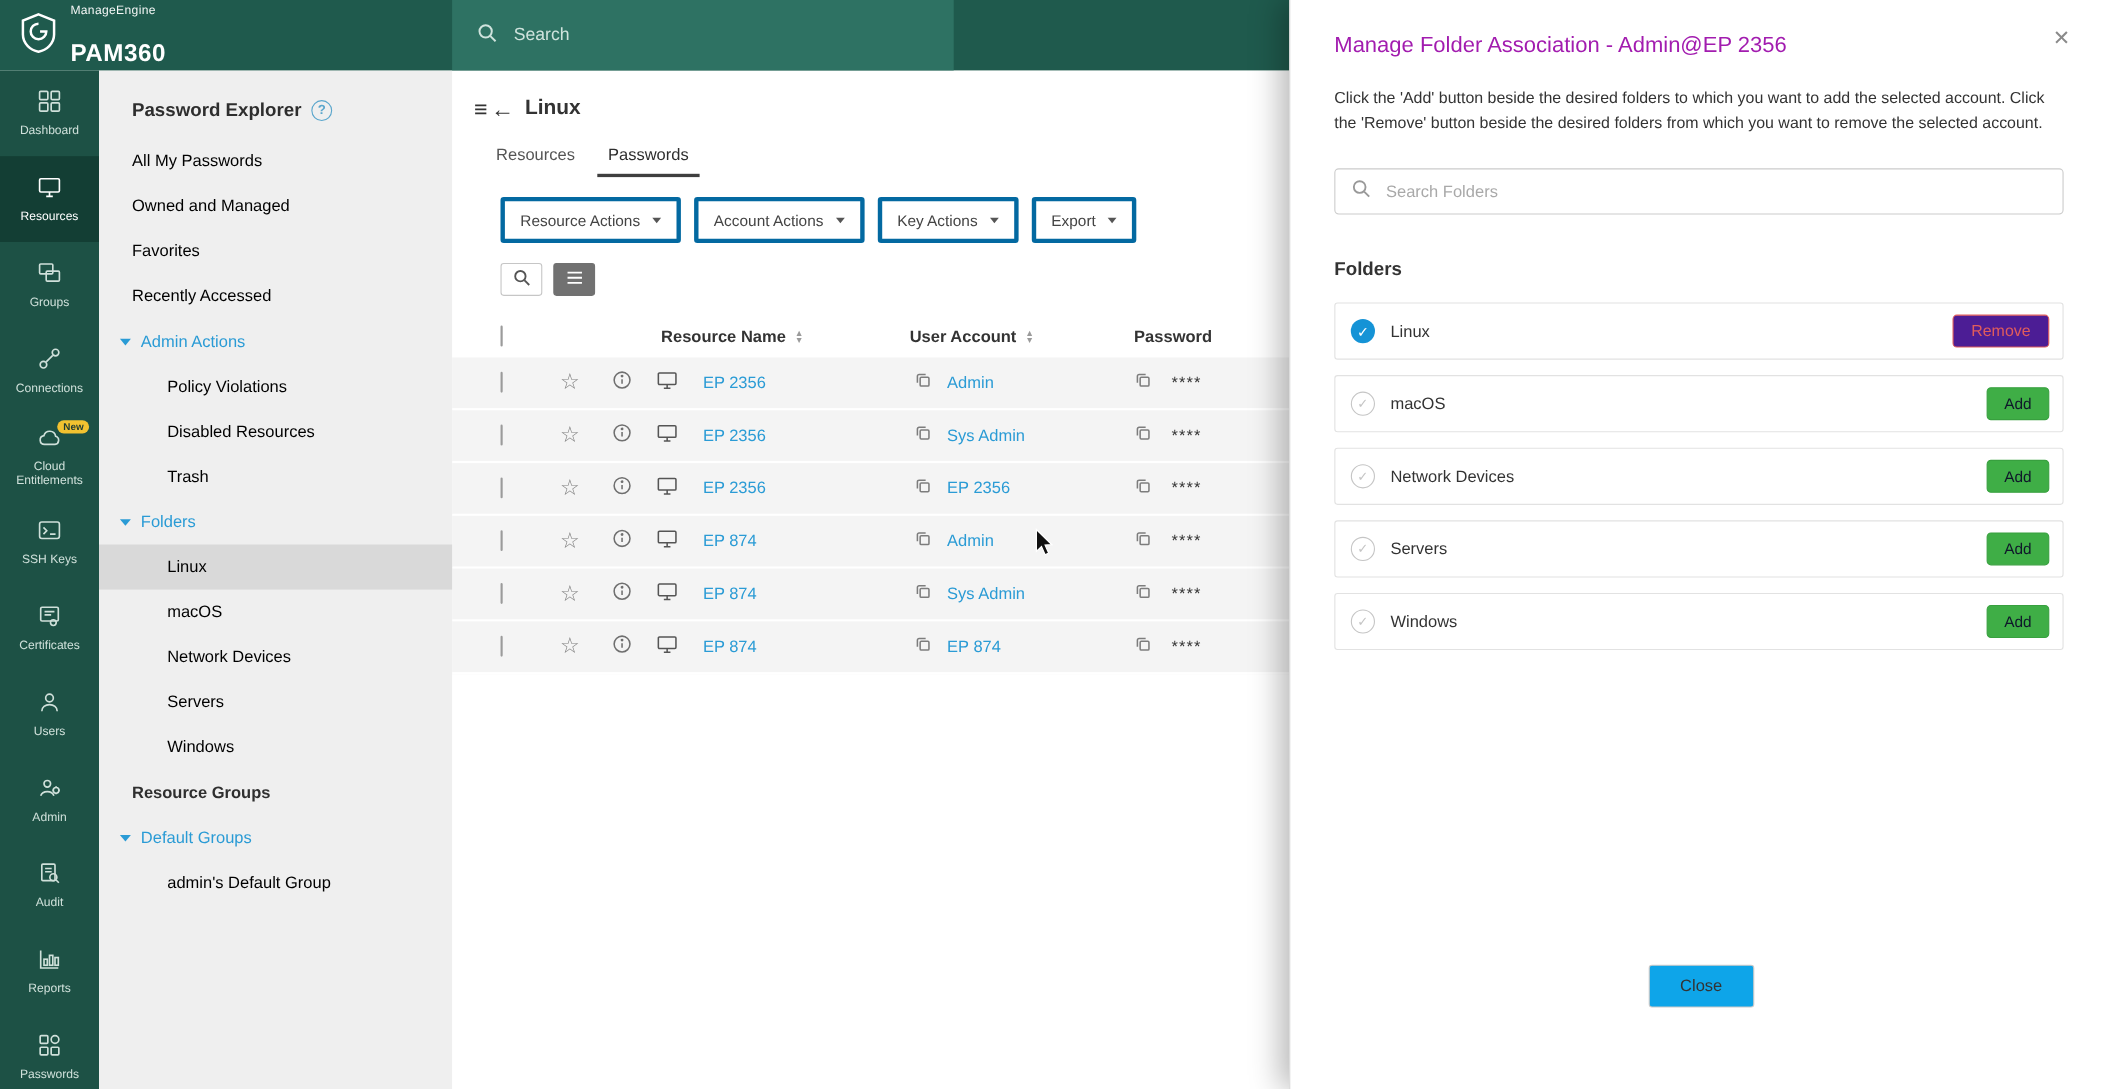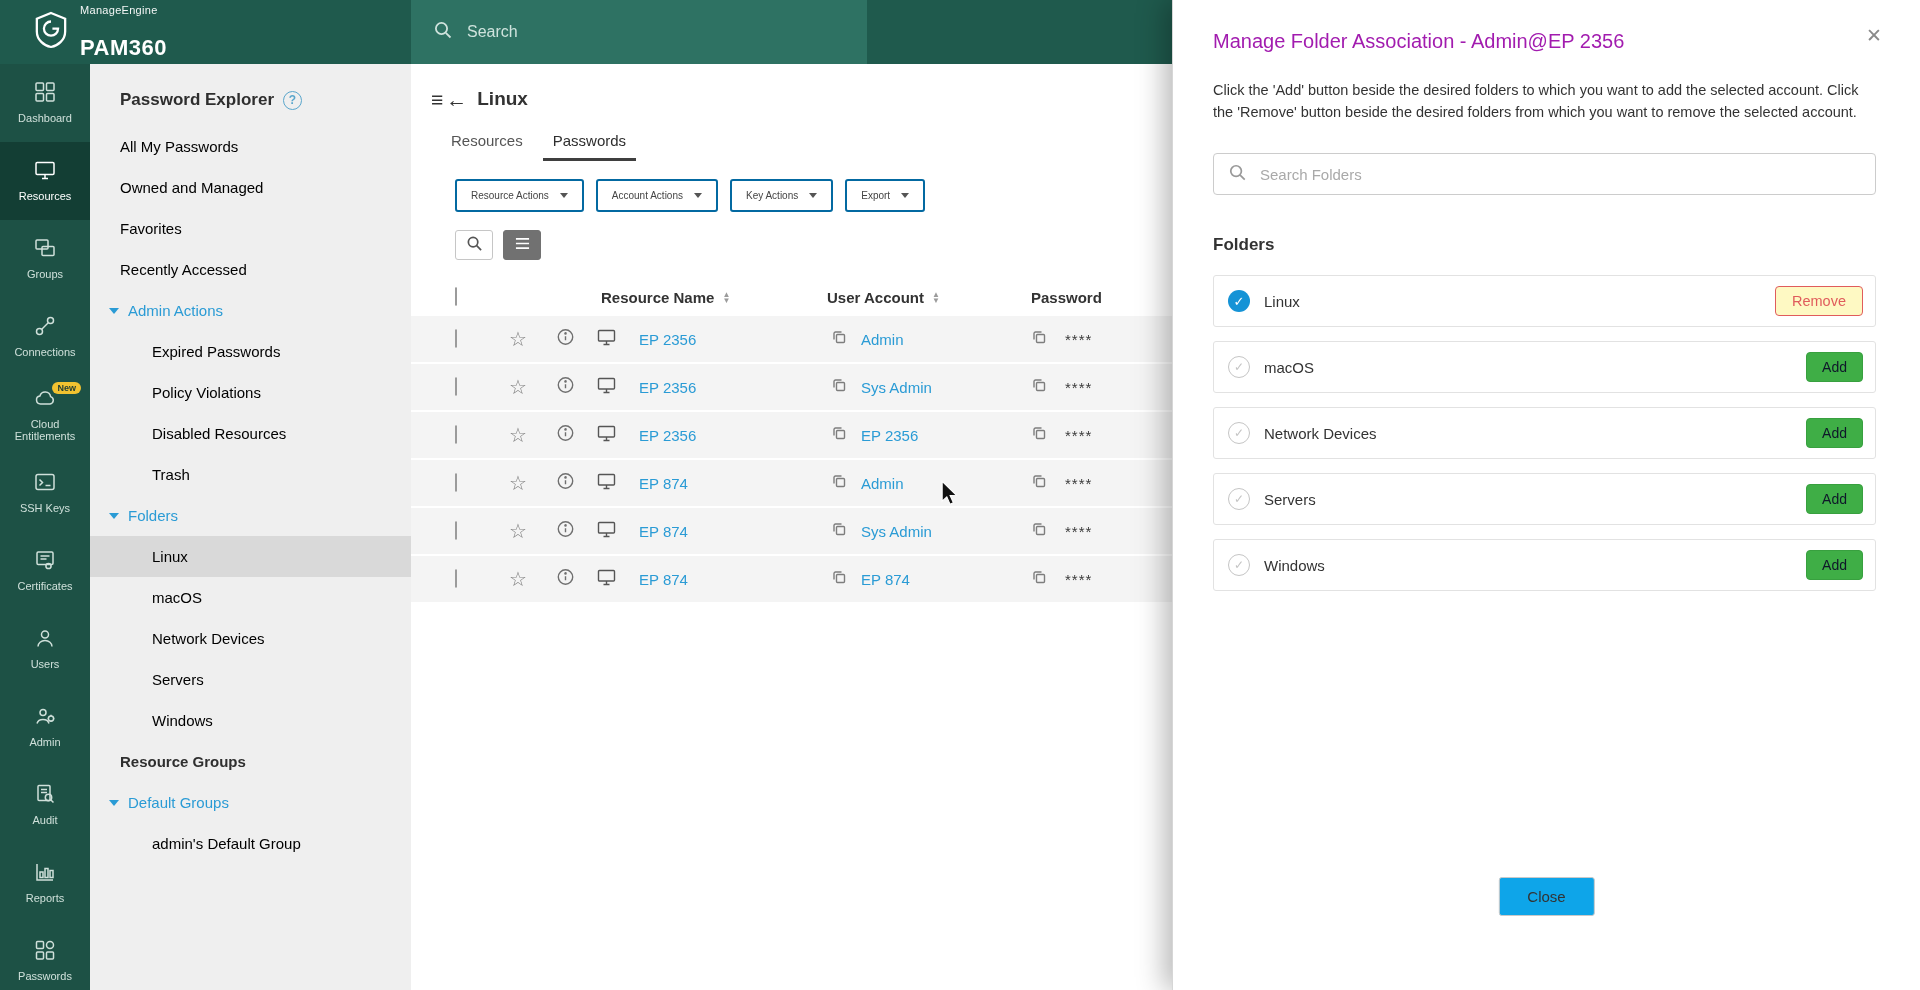--- a/index.html
+++ b/index.html
@@ -3,21 +3,21 @@
 <meta charset="utf-8">
 <style>
   * { margin:0; padding:0; box-sizing:border-box; }
   html,body { width:1920px; height:990px; overflow:hidden; background:#fff;
     font-family:"Liberation Sans", sans-serif; }
   body { position:relative; }
 
   
   .topbar { position:absolute; top:0; left:0; width:1920px; height:64px;
     background:#1f5a4d; z-index:5; display:flex; align-items:center; }
-  .brand { width:326px; display:flex; align-items:center; gap:12px; padding-left:34px; }
+  .brand { width:326px; display:flex; align-items:center; gap:12px; padding-left:18px; }
   .brand-text { color:#fff; line-height:1.1; }
   .brand-line1 { font-size:11px; letter-spacing:.3px; opacity:.95; }
   .brand-line2 { font-size:22px; font-weight:700; letter-spacing:.5px;margin-top:20px; }
   .top-search { position:absolute; left:411px; top:0; width:456px; height:64px;
     background:#2e7263; display:flex; align-items:center; gap:14px; padding:0 22px; }
   .top-search input { flex:1; background:transparent; border:none; outline:none;
     color:#eaf4f1; font-size:16px; }
   .top-search input::placeholder { color:#cfe3dd; }
 
   
@@ -54,22 +54,22 @@
   .main { position:absolute; top:64px; left:411px; right:0; bottom:0; background:#fff; }
   .main-header { padding:24px 0 0 20px; display:flex; align-items:center; gap:10px; }
   .collapse-glyphs { font-size:21px; color:#333; display:flex; align-items:center; gap:3px;
     cursor:pointer; line-height:1; }
   .page-title { font-size:19px; font-weight:700; color:#333; }
   .tabs { display:flex; gap:10px; padding-left:30px; margin-top:14px; }
   .tab { padding:8px 10px 9px 10px; font-size:15px; color:#555; cursor:pointer;
     border-bottom:3px solid transparent; }
   .tab.active { color:#2e2e2e; border-bottom-color:#3f3f3f; }
   .action-row { margin:18px 0 0 44px; display:flex; gap:12px; }
-  .btn-action { border:2px solid #0369a1; background:#fff; border-radius:3px;
-    padding:9px 14px; font-size:10px; color:#444; display:flex; align-items:center;
+  .btn-action { border:4px solid #0369a1; background:#fff; border-radius:3px;
+    padding:9px 14px; font-size:14px; color:#444; display:flex; align-items:center;
     gap:11px; cursor:pointer; }
   .caret { width:0; height:0; border-left:4.5px solid transparent;
     border-right:4.5px solid transparent; border-top:5px solid #555; }
   .mini-row { margin:18px 0 0 44px; display:flex; gap:10px; }
   .btn-mini { width:38px; height:30px; border:1px solid #c6c6c6; background:#fff;
     border-radius:3px; display:flex; align-items:center; justify-content:center; cursor:pointer; }
   .btn-mini.dark { background:#717171; border-color:#717171; }
 
   
   .ptable { margin-top:18px; width:920px; }
@@ -101,21 +101,21 @@
   .search-box input::placeholder { color:#a9a9a9; }
   .folders-title { margin-top:40px; font-size:17px; font-weight:700; color:#333; }
   .folder-row { margin-top:14px; height:52px; border:1px solid #e2e2e2; border-radius:3px;
     display:flex; align-items:center; padding:0 12px 0 14px; background:#fff; }
   .folder-row.first { margin-top:20px; }
   .assoc-circle { width:22px; height:22px; border-radius:50%; display:flex;
     align-items:center; justify-content:center; flex:0 0 22px; }
   .assoc-circle.on { background:#1593d6; color:#fff; font-size:13px; }
   .assoc-circle.off { border:1.5px solid #c5c5c5; color:#c5c5c5; font-size:12px; }
   .folder-name { margin-left:14px; font-size:15px; color:#333; }
-  .btn-remove { margin-left:auto; border:1px solid #e05c5c; color:#e05c5c; background:#fef9c3;
+  .btn-remove { margin-left:auto; border:1px solid #e05c5c; color:#e05c5c; background:#4c1d95;
     border-radius:4px; padding:6px 16px; font-size:14.5px; cursor:pointer; }
   .btn-add { margin-left:auto; background:#3fae46; border:1px solid #38a03f; color:#0f172a;
     border-radius:4px; padding:6px 15px; font-size:14px; cursor:pointer; }
   .btn-close { position:absolute; bottom:74px; left:50%; transform:translateX(-50%);
     background:#0ea5e9; border:1px solid #c9c9c9; border-radius:3px; padding:10px 28px;
     font-size:15px; color:#333; cursor:pointer; }
 
   .cursor-arrow { position:absolute; left:940px; top:480px; z-index:40; pointer-events:none; }
 </style>
 </head>
@@ -259,23 +259,20 @@
       <span>Favorites</span>
     </div>
   <div class="nav-item">
       <span>Recently Accessed</span>
     </div>
 
   <div class="nav-group">
     <span class="tri-down"></span>
     <span>Admin Actions</span>
   </div>
-  <div class="nav-item child">
-      <span>Expired Passwords</span>
-    </div>
   <div class="nav-item child">
       <span>Policy Violations</span>
     </div>
   <div class="nav-item child">
       <span>Disabled Resources</span>
     </div>
   <div class="nav-item child">
       <span>Trash</span>
     </div>
 

